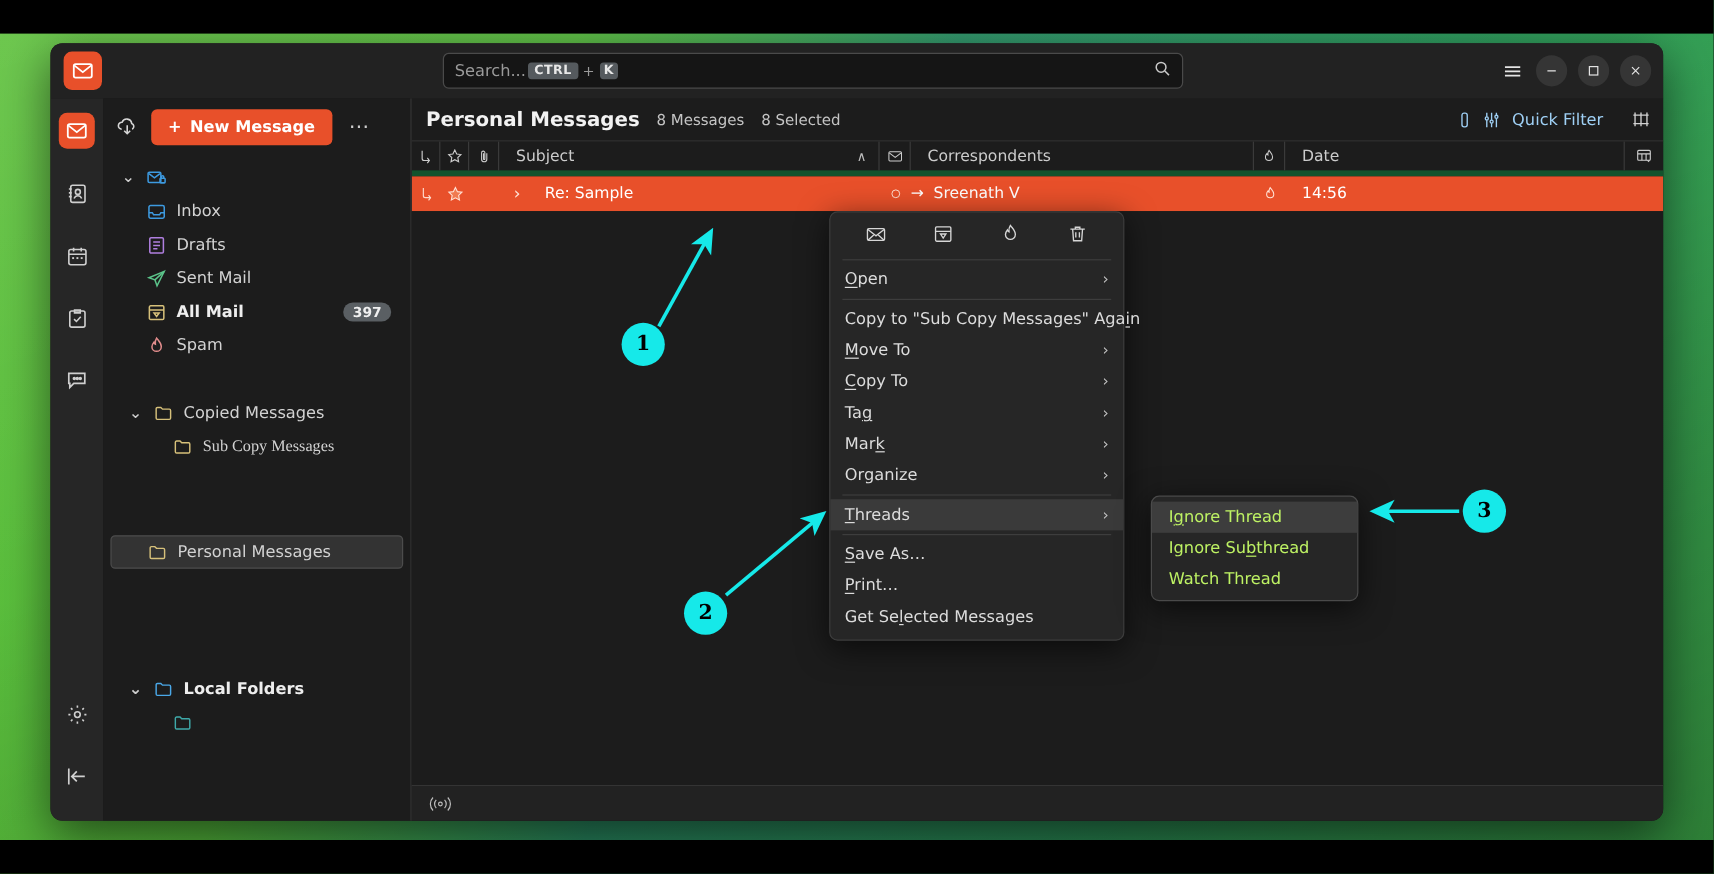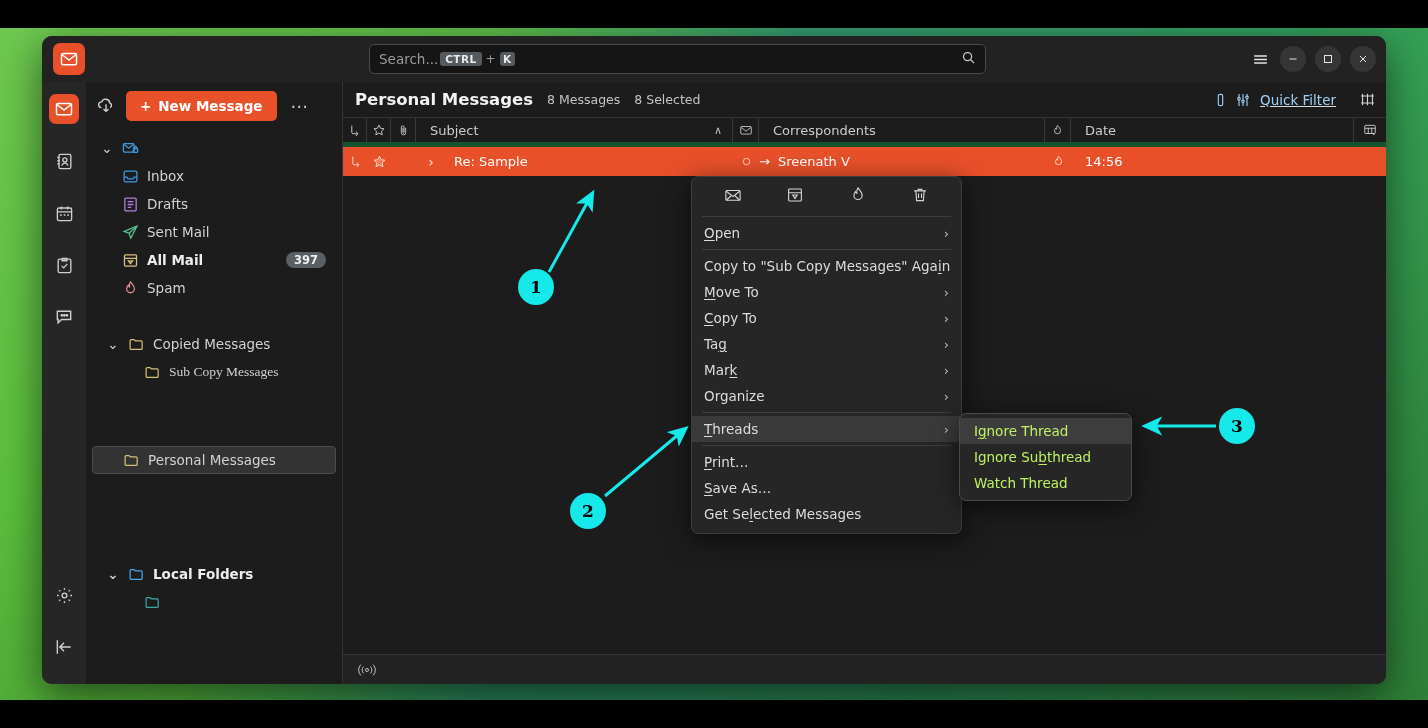--- a/index.html
+++ b/index.html
@@ -126,21 +126,21 @@
   .gap-lg { height: 60px; }
 
   
   .msgpane { flex: 1; display: flex; flex-direction: column; min-width: 0; background:#1c1c1c;}
   .msghead {
     height: 36px; display:flex; align-items:center; padding: 0 10px 0 12px;
     border-bottom: 1px solid #343434; gap: 14px;
   }
   .msghead h1 { font-size: 16.5px; font-weight: bold; color: #f2f2f2; }
   .msghead .meta { font-size: 12.5px; color:#c4c4c4; }
-  .msghead .right { margin-left:auto; display:flex; align-items:center; gap:9px;text-decoration:underline; }
+  .msghead .right { margin-left:auto; display:flex; align-items:center; gap:9px; }
   .qf { color: #9fd0f5; font-size: 13.5px; }
   .colhead {
     height: 29px; background:#1c1c1c; display:flex; align-items:center;
     font-size: 13px; color:#cccccc; border-bottom:5px solid #14532d;
   }
   .ch { display:flex; align-items:center; height:100%; border-right:1px solid #3a3a3a;
         justify-content:center; }
   .ch.lbl { justify-content:flex-start; padding-left: 14px; }
   .msgrow {
     height: 29px; background:#e8502a; color:#fff; display:flex; align-items:center;
@@ -149,21 +149,21 @@
   .mc { display:flex; align-items:center; height:100%; justify-content:center; }
   .mc.lbl { justify-content:flex-start; padding-left: 14px; }
   .listarea { flex:1; background:#1c1c1c; position:relative; }
   .statusbar {
     height: 30px; background:#222222; border-top:1px solid #343434;
     display:flex; align-items:center; padding-left: 14px;
   }
 
   
   .ctxmenu {
-    position:absolute; left: 649px; top: 140px; width: 271px;
+    position:absolute; left: 649px; top: 140px; width: 246px;
     background: #262626; border: 1px solid #3d3d3d; border-radius: 7px;
     padding: 0 0 6px 0; z-index: 50;
     box-shadow: 0 6px 26px rgba(0,0,0,.6);
     font-size: 13.5px; color:#dcdcdc;
   }
   .ctx-tools {
     display:flex; align-items:center; justify-content:space-around;
     height: 36px; padding: 0 10px;
   }
   .ctx-tool { width:26px;height:26px;display:flex;align-items:center;justify-content:center;color:#d6d6d6;}
@@ -625,24 +625,24 @@
   </div>
   <div class="ctx-sep"></div>
 
   <div class="ctx-item hl">
     <span><u>T</u><span>hreads</span></span>
     <span class="arrow">›</span>
   </div>
   <div class="ctx-sep"></div>
 
   <div class="ctx-item">
+    <span><u>S</u><span>ave As…</span></span>
+  </div>
+  <div class="ctx-item">
     <span><u>P</u><span>rint…</span></span>
-  </div>
-  <div class="ctx-item">
-    <span><u>S</u><span>ave As…</span></span>
   </div>
   <div class="ctx-item">
     <span><span>Get Se</span><u>l</u><span>ected Messages</span></span>
   </div>
 </div>
 
 <div class="submenu" style="left:959px; top:413px; width:173px; position:absolute;">
   <div class="sub-item hl">
     <span><span>I</span><u>g</u><span>nore Thread</span></span>
   </div>

